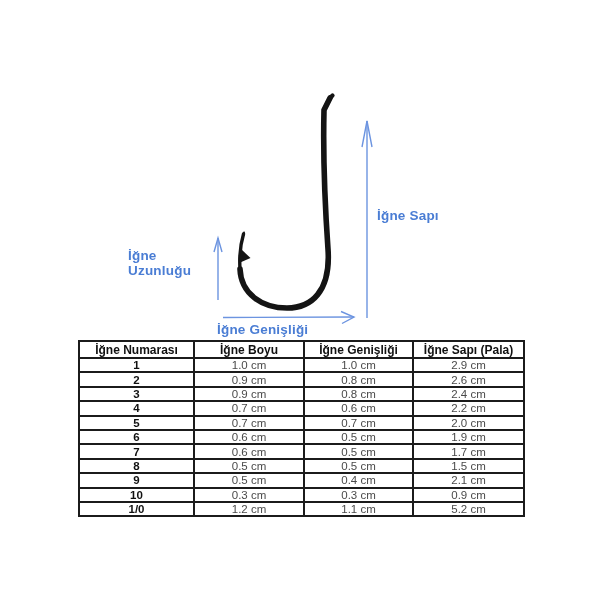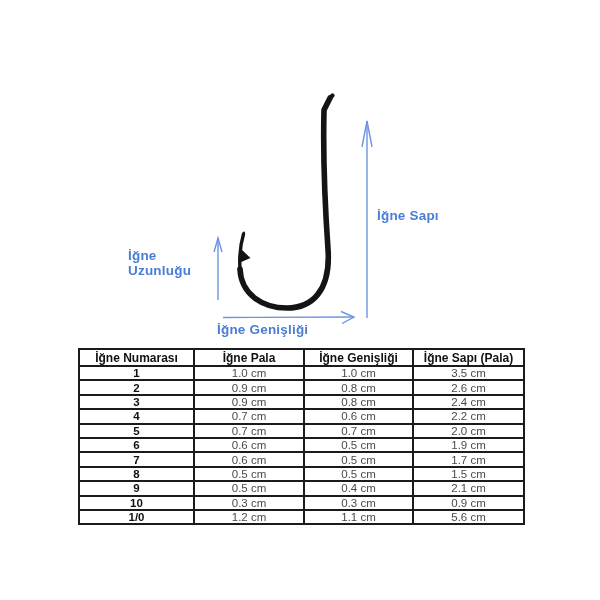--- a/index.html
+++ b/index.html
@@ -22,21 +22,21 @@
     text-align:left;
     white-space:pre-line;
     letter-spacing:0.2px;
   }
   .label-sapi{left:377px;top:209px;text-align:left;}
   .label-uzunlugu{left:128px;top:249px;width:100px;}
   .label-genisligi{left:217px;top:323px;width:130px;}
   
   .spec-table{
     position:absolute;
-    left:78px;top:348px;
+    left:78px;top:340px;
     width:445px;
     border-collapse:collapse;
     table-layout:fixed;
     font-family:"Liberation Sans", sans-serif;
   }
   .spec-table th,.spec-table td{
     border:2px solid #1b1b1b;
     text-align:center;
     vertical-align:middle;
     padding:0;
@@ -102,31 +102,31 @@
   <table class="spec-table">
     <colgroup>
       <col class="c0">
         <col class="c1">
         <col class="c2">
         <col class="c3">
     </colgroup>
     <thead>
       <tr id="header-row">
           <th>İğne Numarası</th>
-          <th>İğne Pala</th>
+          <th>İğne Boyu</th>
           <th>İğne Genişliği</th>
           <th>İğne Sapı (Pala)</th>
         </tr>
     </thead>
     <tbody id="table-body">
         <tr>
           <td class="num">1</td>
           <td>1.0 cm</td>
           <td>1.0 cm</td>
-          <td>3.5 cm</td>
+          <td>2.9 cm</td>
         </tr>
         <tr>
           <td class="num">2</td>
           <td>0.9 cm</td>
           <td>0.8 cm</td>
           <td>2.6 cm</td>
         </tr>
         <tr>
           <td class="num">3</td>
           <td>0.9 cm</td>
@@ -172,18 +172,18 @@
         <tr>
           <td class="num">10</td>
           <td>0.3 cm</td>
           <td>0.3 cm</td>
           <td>0.9 cm</td>
         </tr>
         <tr>
           <td class="num">1/0</td>
           <td>1.2 cm</td>
           <td>1.1 cm</td>
-          <td>5.6 cm</td>
+          <td>5.2 cm</td>
         </tr>
       </tbody>
   </table>
 
 </div>
 
 </body></html>

